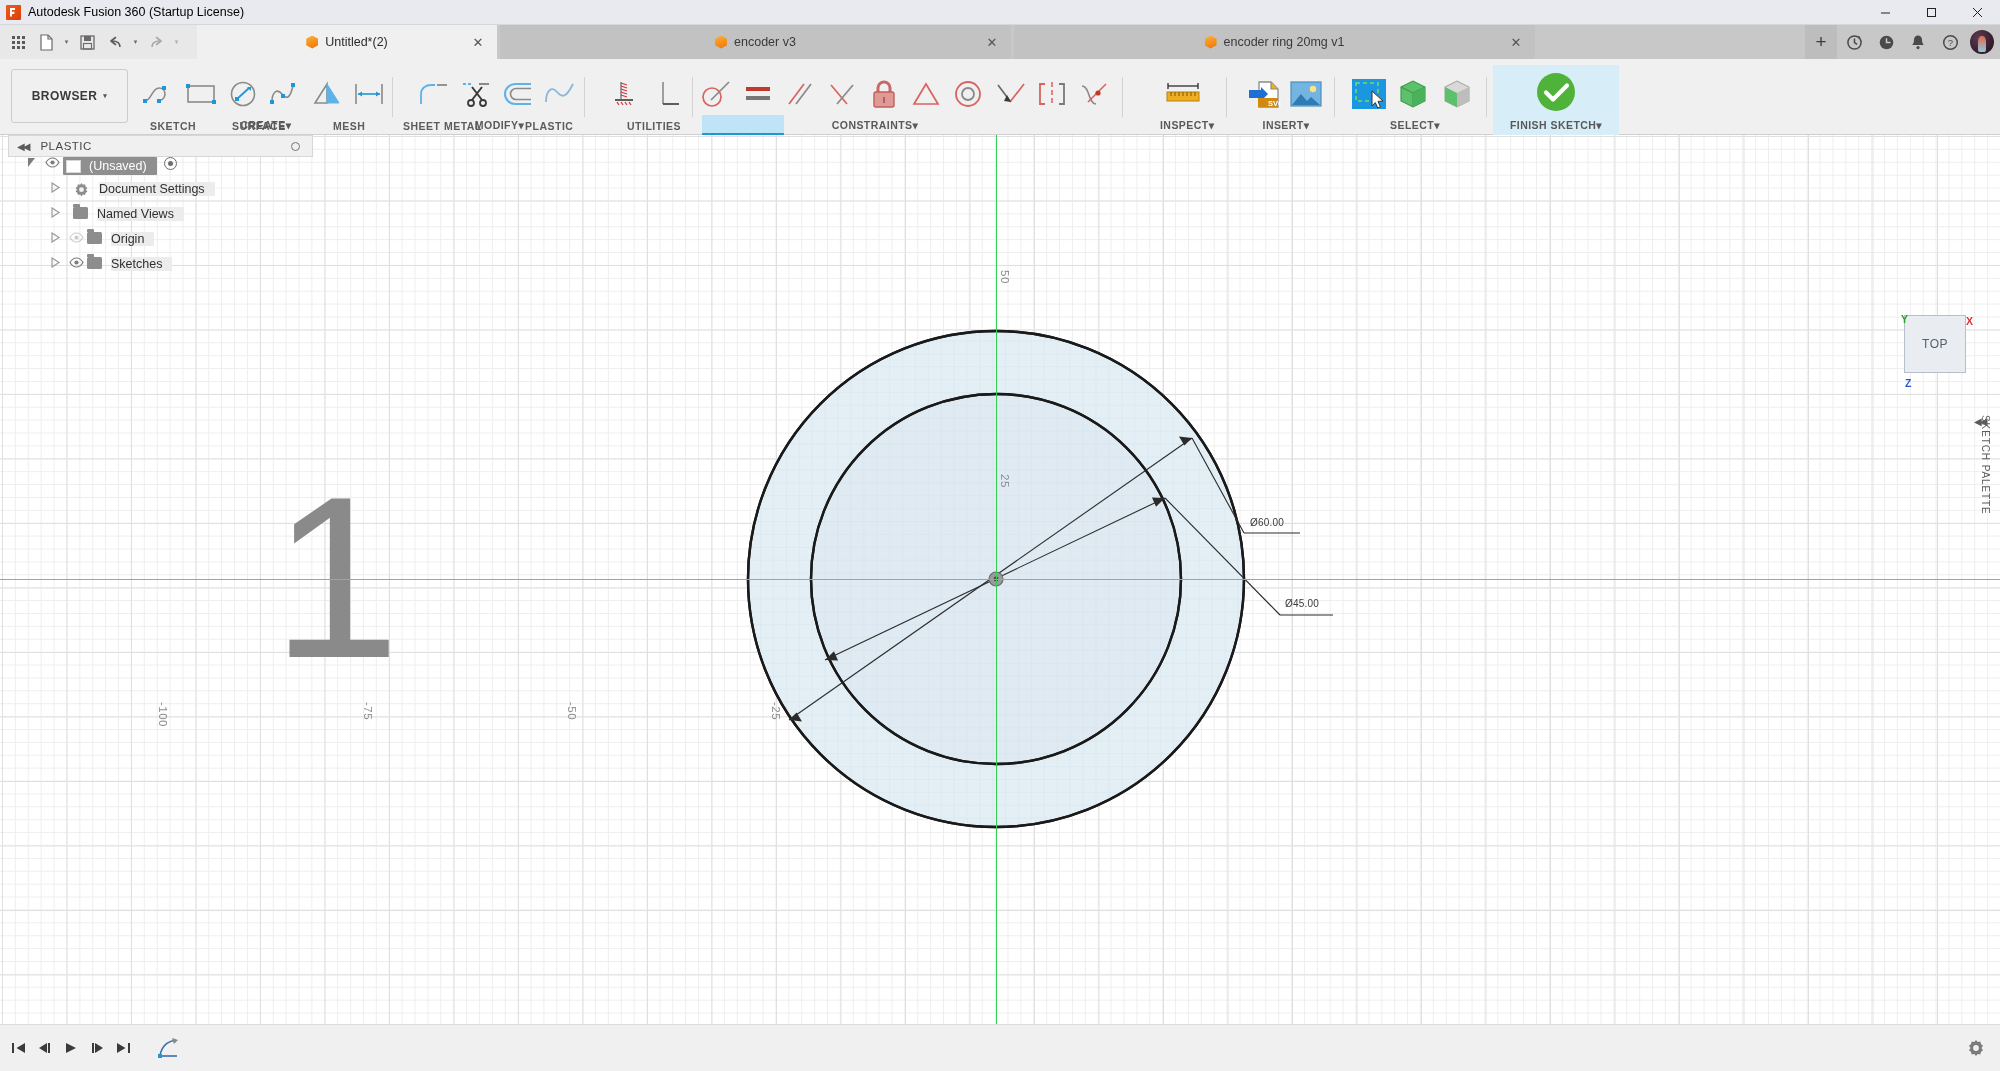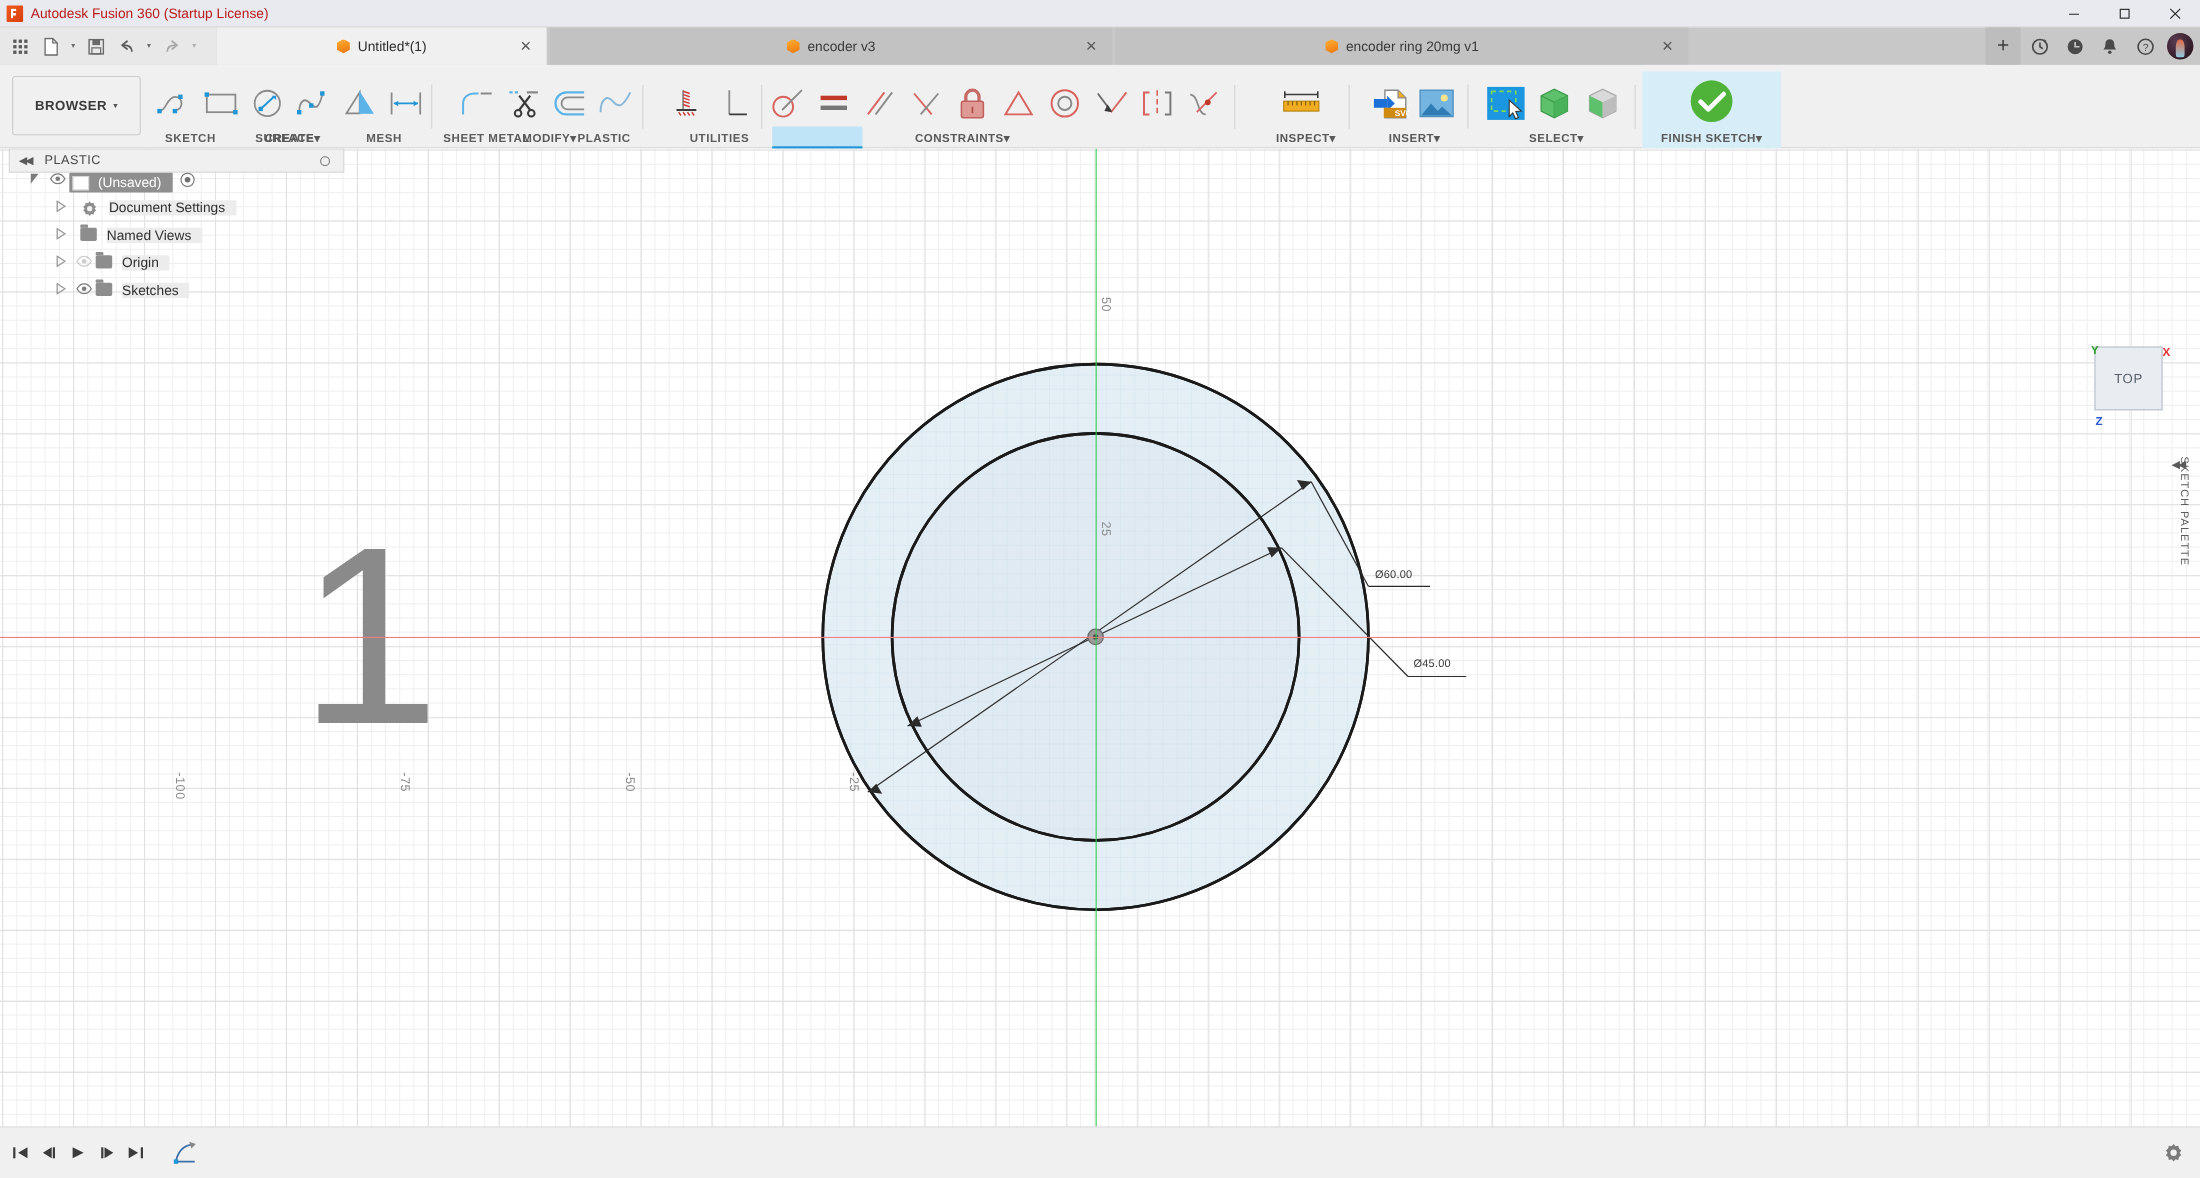--- a/index.html
+++ b/index.html
@@ -20,21 +20,21 @@
   #app-logo {
     width: 15px; height: 15px; margin-left: 6px; margin-right: 7px;
     background: linear-gradient(135deg,#f05a1e,#d8400c);
     border-radius: 1px; position: relative;
   }
   #app-logo:after {
     content: ""; position: absolute; left: 4px; top: 3px;
     width: 5px; height: 9px; background: #fff;
     clip-path: polygon(0 0,100% 0,100% 28%,38% 28%,38% 48%,88% 48%,88% 72%,38% 72%,38% 100%,0 100%);
   }
-  #titlebar .title-text { font-size: 12.5px; color: #b91c1c; }
+  #titlebar .title-text { font-size: 12.5px; color: #000000; }
   #win-ctrls { margin-left: auto; display: flex; height: 25px; }
   #win-ctrls div {
     width: 46px; height: 25px; display: flex; align-items: center; justify-content: center;
     font-size: 13px; color: #222;
   }
 
   
   #qatrow {
     position: absolute; left: 0; top: 25px; width: 2000px; height: 34px;
     background: #c8c8c8;
@@ -264,21 +264,21 @@
       <svg width="17" height="15" viewBox="0 0 17 15">
           <path d="M4 12c0-4 3-6 8-6" fill="none" stroke="#5a5a5a" stroke-width="1.6"></path>
           <path d="M8.5 2.5L13 6l-4.5 3.5" fill="none" stroke="#5a5a5a" stroke-width="1.6" stroke-linecap="round" stroke-linejoin="round"></path>
         </svg>
     </div>
     <div class="qat-caret" style="opacity:.45">▾</div>
   </div>
 
   <div class="doctab active" style="width:300px">
     <span class="cube"></span>
-    <span>Untitled*(1)</span>
+    <span>Untitled*(2)</span>
     <span class="tabclose">✕</span>
   </div>
   <div id="tabsep"></div>
   <div class="doctab inactive" style="width:511px">
     <span class="cube"></span>
     <span>encoder v3</span>
     <span class="tabclose">✕</span>
   </div>
   <div id="tabsep" style="width:3px;background:#c8c8c8"></div>
   <div class="doctab inactive" style="width:521px">

